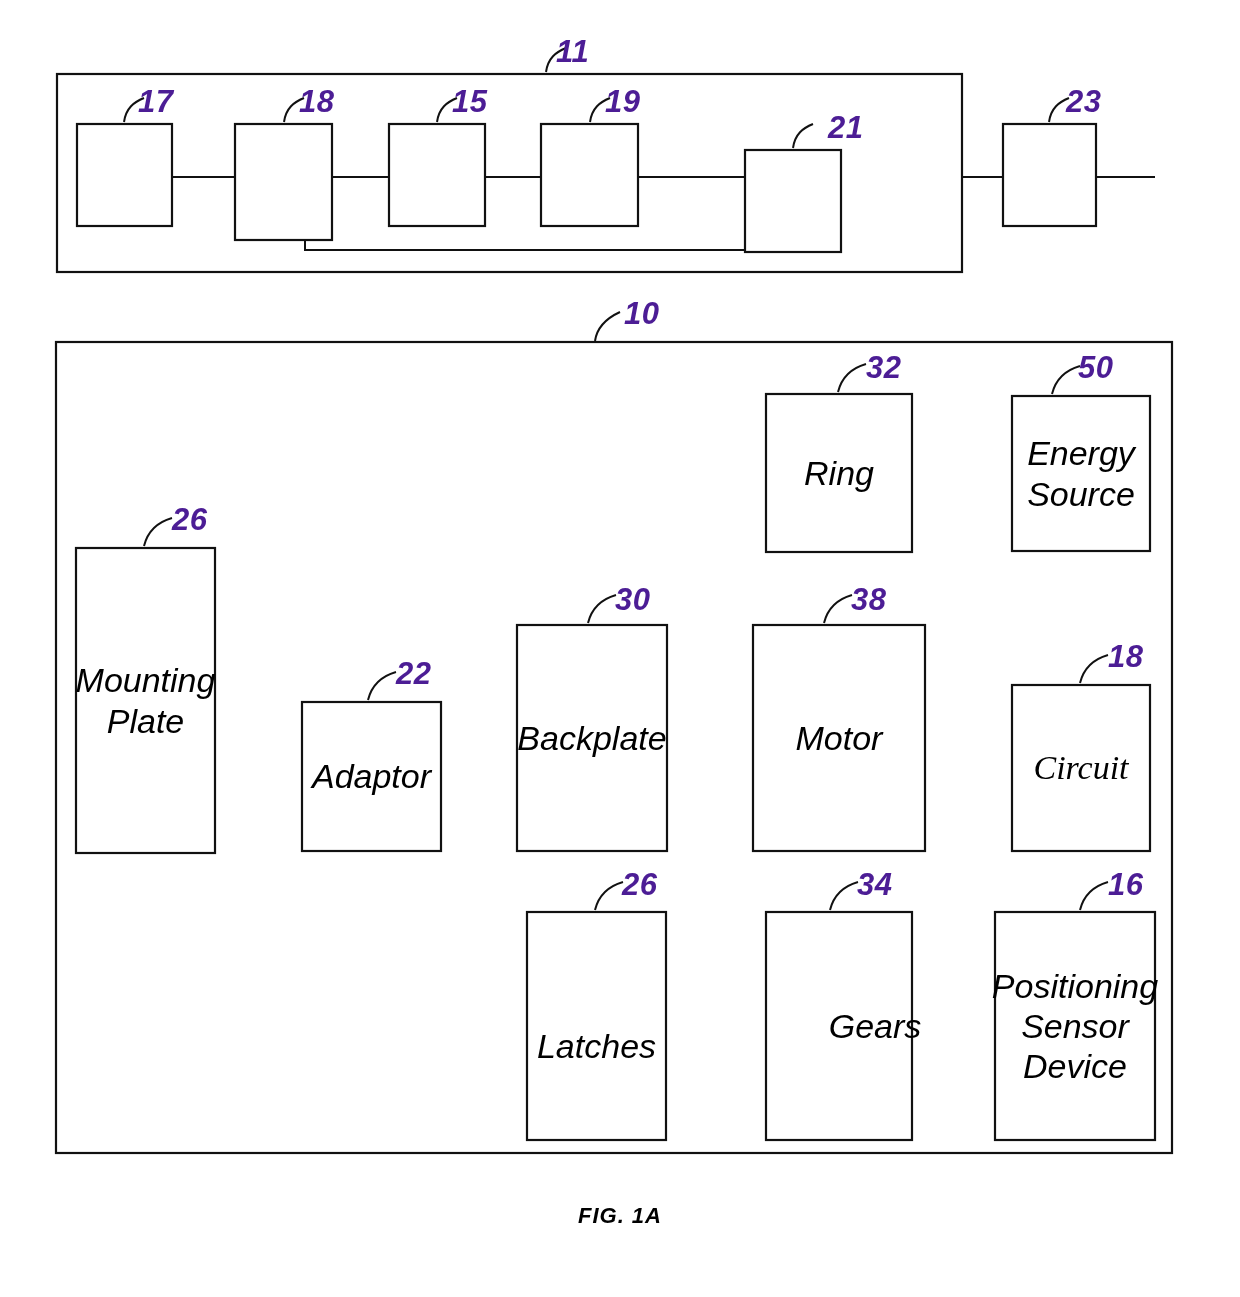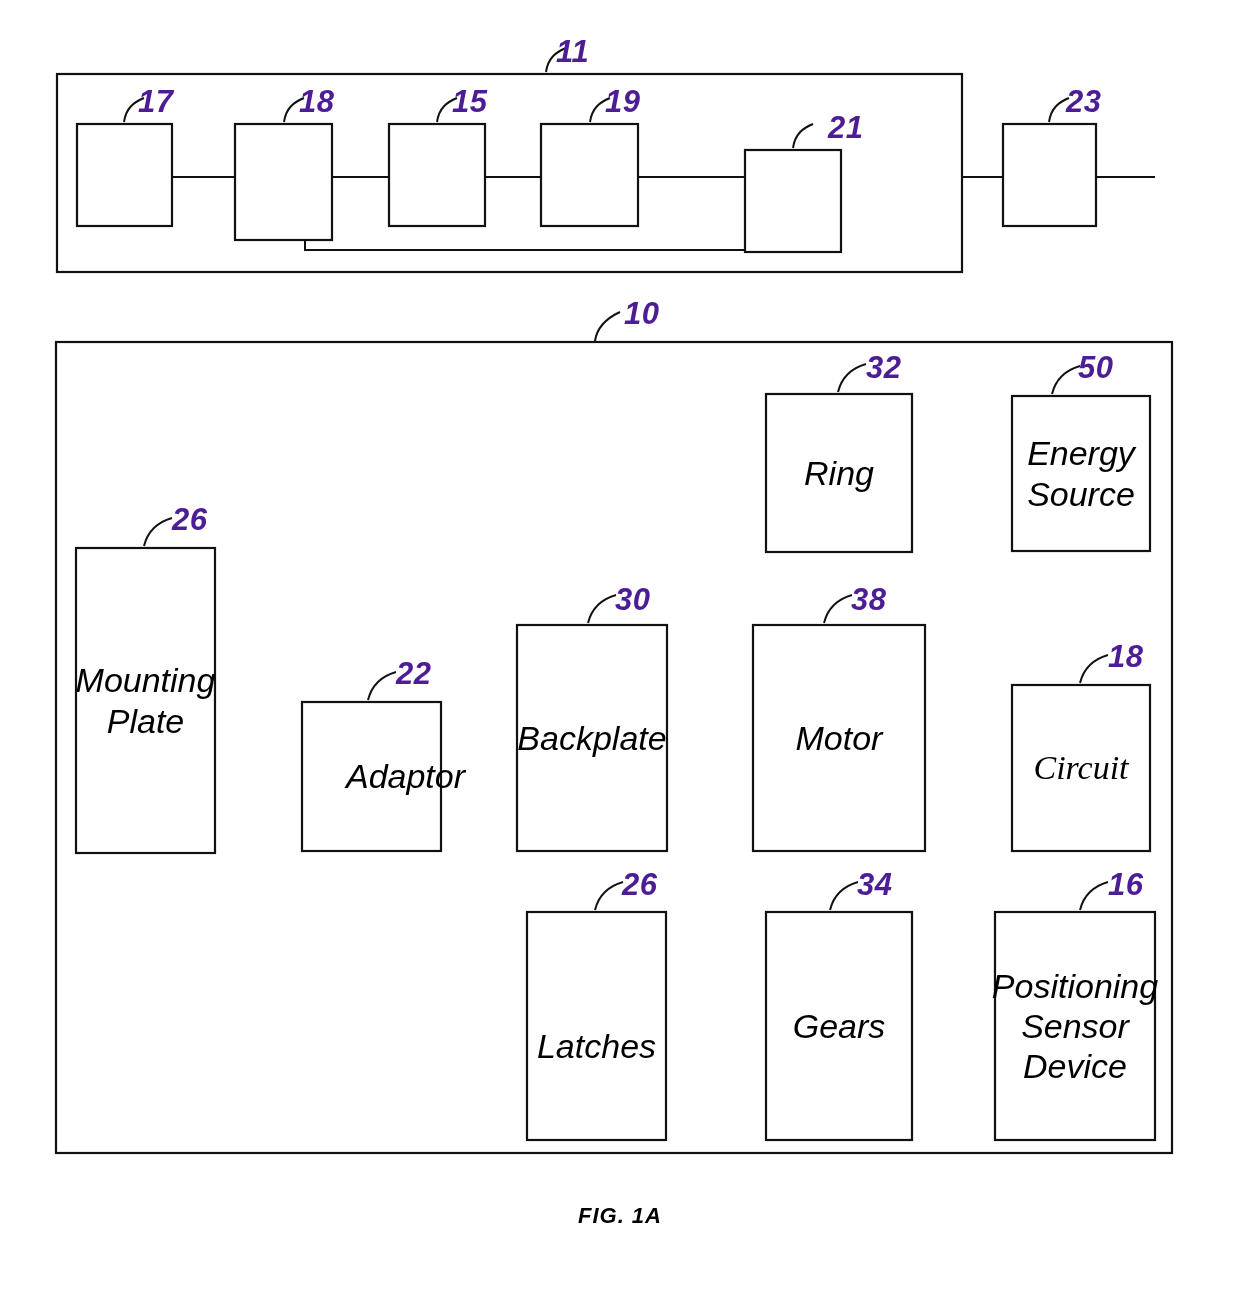--- a/index.html
+++ b/index.html
@@ -126,31 +126,31 @@
       <div class="ref-num" style="left: 624px; top: 296px;">10</div>
       <div class="ref-num" style="left: 866px; top: 350px;">32</div>
       <div class="box-label" style="left: 766px; top: 394px; width: 146px; height: 158px;">Ring</div>
       <div class="ref-num" style="left: 1078px; top: 350px;">50</div>
       <div class="box-label" style="left: 1012px; top: 396px; width: 138px; height: 155px;">Energy
 Source</div>
       <div class="ref-num" style="left: 172px; top: 502px;">26</div>
       <div class="box-label" style="left: 76px; top: 548px; width: 139px; height: 305px;">Mounting
 Plate</div>
       <div class="ref-num" style="left: 396px; top: 656px;">22</div>
-      <div class="box-label" style="left: 302px; top: 702px; width: 139px; height: 149px; padding-left: 34px;">Adaptor</div>
+      <div class="box-label" style="left: 302px; top: 702px; width: 139px; height: 149px;">Adaptor</div>
       <div class="ref-num" style="left: 615px; top: 582px;">30</div>
       <div class="box-label" style="left: 517px; top: 625px; width: 150px; height: 226px;">Backplate</div>
       <div class="ref-num" style="left: 851px; top: 582px;">38</div>
       <div class="box-label" style="left: 753px; top: 625px; width: 172px; height: 226px;">Motor</div>
       <div class="ref-num" style="left: 1108px; top: 639px;">18</div>
       <div class="box-label" style="left: 1012px; top: 685px; width: 138px; height: 166px; font-family: Liberation Serif, serif;">Circuit</div>
       <div class="ref-num" style="left: 622px; top: 867px;">26</div>
       <div class="box-label" style="left: 527px; top: 912px; width: 139px; height: 268px;">Latches</div>
       <div class="ref-num" style="left: 857px; top: 867px;">34</div>
-      <div class="box-label" style="left: 766px; top: 912px; width: 146px; height: 228px;">Gears</div>
+      <div class="box-label" style="left: 766px; top: 912px; width: 146px; height: 228px; padding-left: 36px;">Gears</div>
       <div class="ref-num" style="left: 1108px; top: 867px;">16</div>
       <div class="box-label" style="left: 995px; top: 912px; width: 160px; height: 228px;">Positioning
 Sensor
 Device</div>
     </div>
 
   <div class="fig-caption" style="top: 1203px;">FIG. 1A</div>
 
 </div>
 

